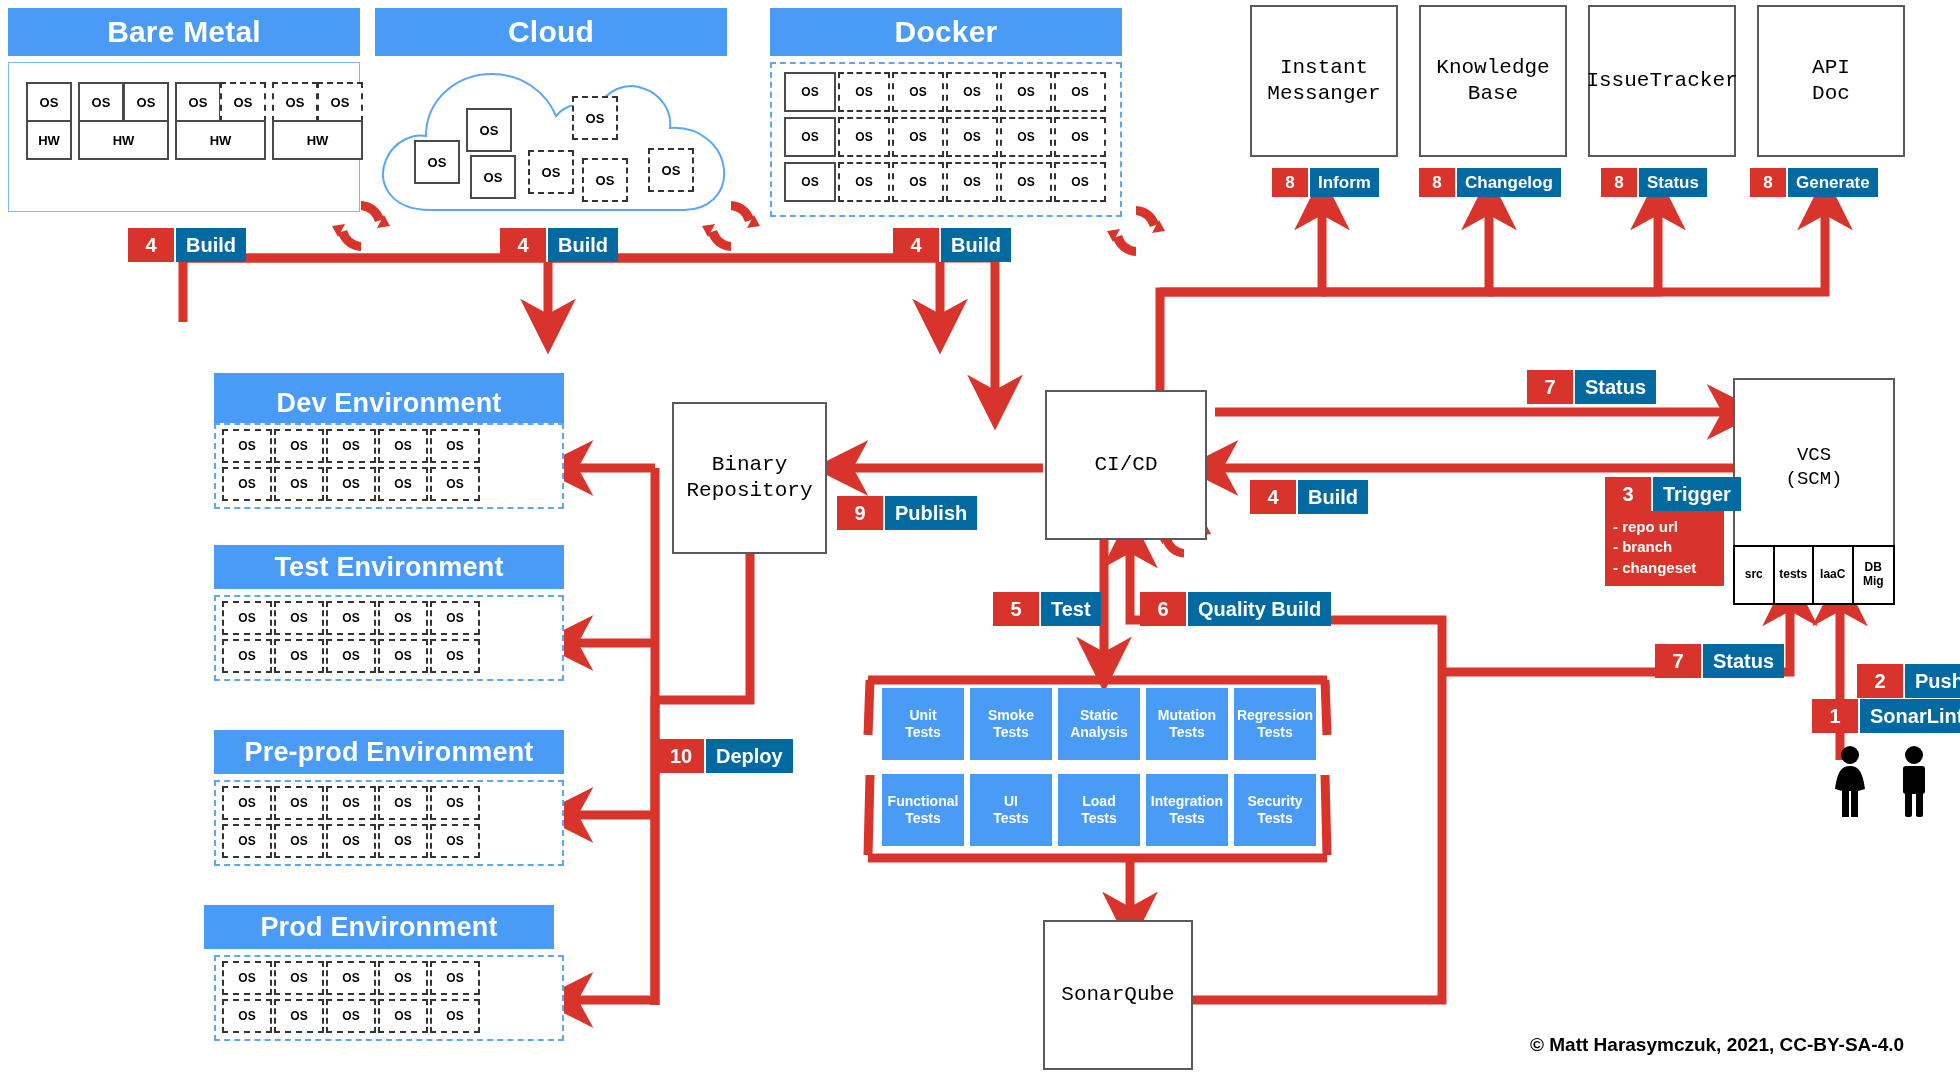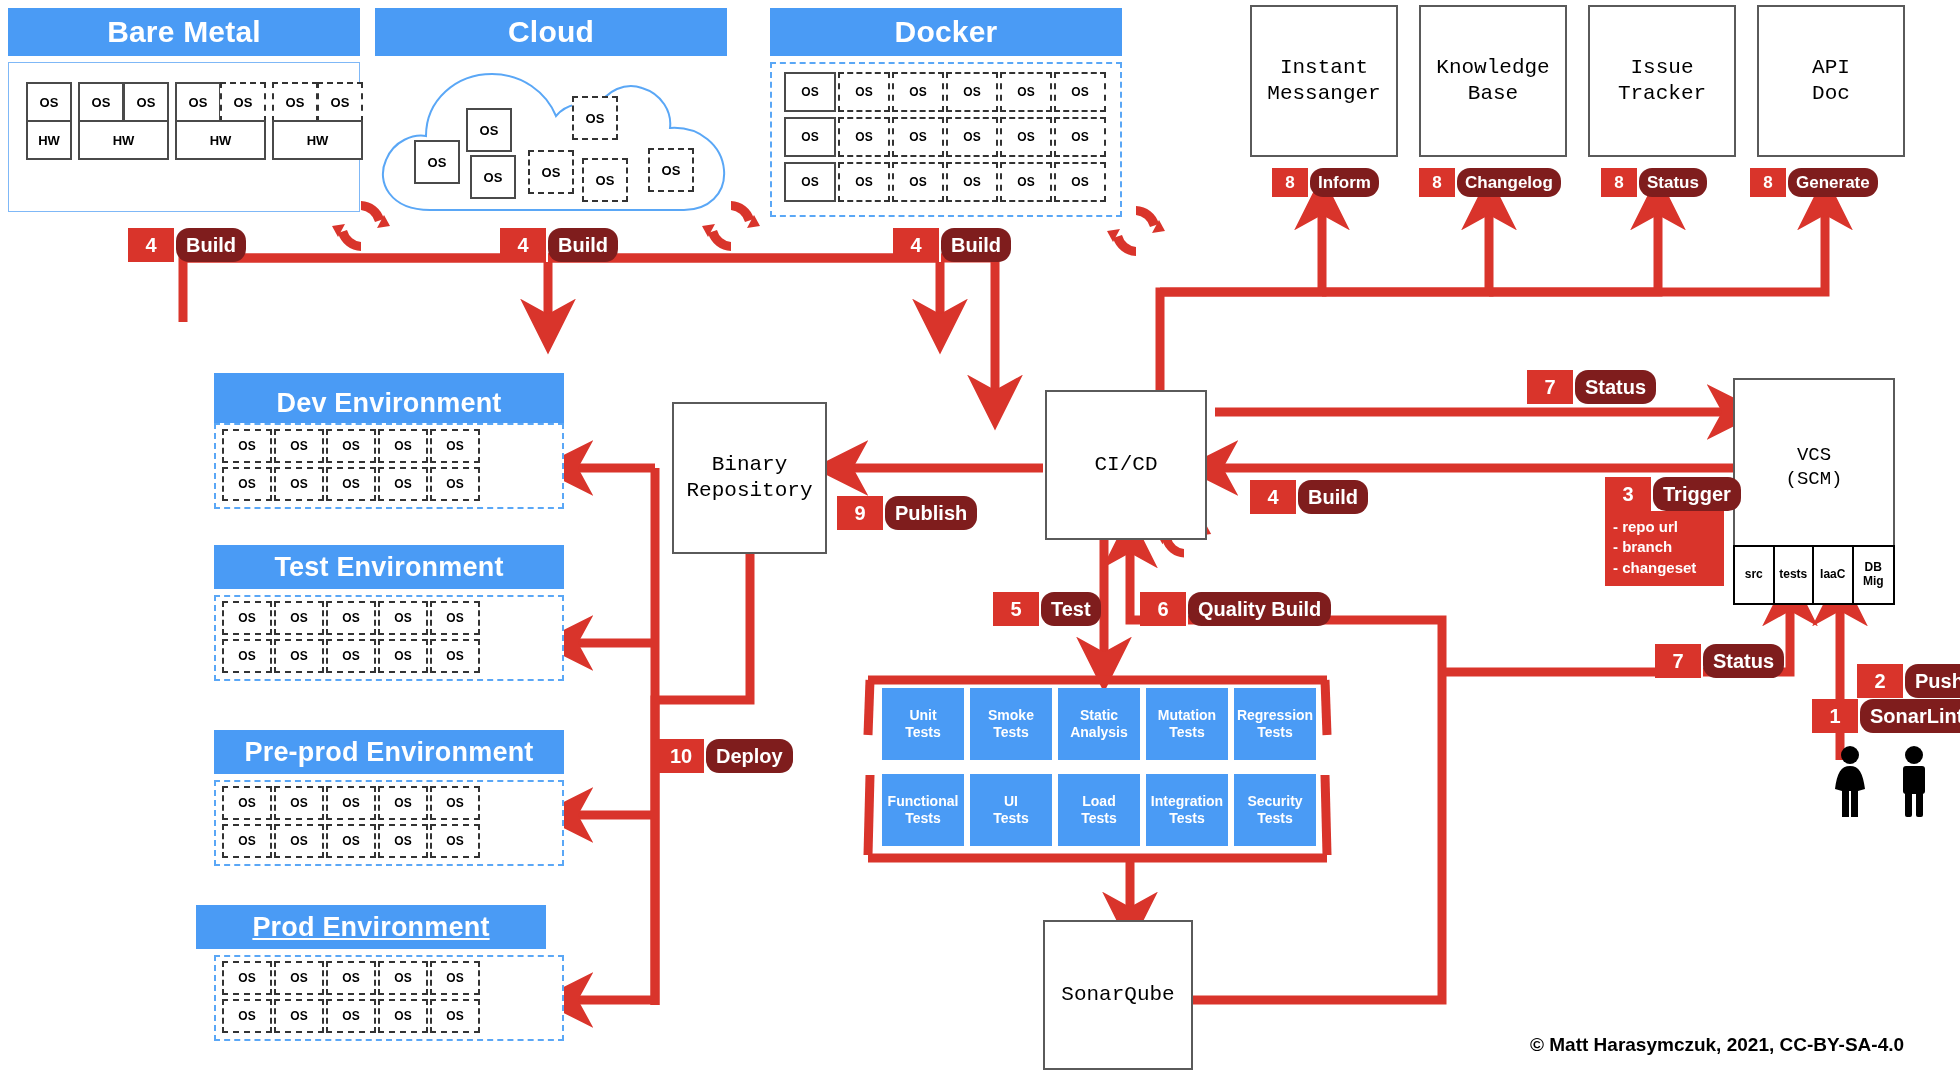--- a/index.html
+++ b/index.html
@@ -29,22 +29,22 @@
   .comp{border:2px solid #5a5a5a;background:#fff;display:flex;
         align-items:center;justify-content:center;text-align:center;
         font-size:21px;line-height:1.25;font-family:Liberation Mono, monospace;}
   .comp-sm{font-size:19px;}
 
   
   .badge{display:flex;align-items:stretch;height:34px;font-weight:bold;color:#fff;}
   .badge .num{background:#d9342b;display:flex;align-items:center;
         justify-content:center;min-width:30px;padding:0 8px;font-size:20px;
         border-right:2px solid #fff;}
-  .badge .lbl{background:#7f1d1d;display:flex;align-items:center;
-        justify-content:center;padding:0 10px;font-size:20px;white-space:nowrap;border-radius:13px;}
+  .badge .lbl{background:#0369a1;display:flex;align-items:center;
+        justify-content:center;padding:0 10px;font-size:20px;white-space:nowrap;}
   .badge-sm{height:29px;}
   .badge-sm .num{font-size:17px;min-width:24px;padding:0 6px;}
   .badge-sm .lbl{font-size:17px;padding:0 8px;}
 
   .trigger-body{background:#d9342b;color:#fff;font-size:15px;font-weight:bold;
        line-height:1.35;padding:6px 12px 8px 8px;}
 
   
   .tile{background:#4a9bf5;color:#fff;font-weight:bold;font-size:14px;
         display:flex;align-items:center;justify-content:center;text-align:center;
@@ -231,21 +231,21 @@
 
   <div class="abs comp" style="left:1419px;top:5px;width:148px;height:152px;flex-direction:column;">
     <span>Knowledge</span>
     <span>Base</span>
   </div>
   <div class="abs badge badge-sm" style="left:1419px;top:168px;">
     <span class="num">8</span>
     <span class="lbl">Changelog</span>
   </div>
 
-  <div class="abs comp" style="left:1588px;top:5px;width:148px;height:152px;flex-direction:column;">
+  <div class="abs comp" style="left:1588px;top:5px;width:148px;height:152px;">
     <span>Issue</span>
     <span>Tracker</span>
   </div>
   <div class="abs badge badge-sm" style="left:1601px;top:168px;">
     <span class="num">8</span>
     <span class="lbl">Status</span>
   </div>
 
   <div class="abs comp" style="left:1757px;top:5px;width:148px;height:152px;flex-direction:column;">
     <span>API</span>
@@ -297,21 +297,21 @@
     <div class="box-dash os-sm">OS</div>
     <div class="box-dash os-sm">OS</div>
     <div class="box-dash os-sm">OS</div>
     <div class="box-dash os-sm">OS</div>
     <div class="box-dash os-sm">OS</div>
     <div class="box-dash os-sm">OS</div>
     <div class="box-dash os-sm">OS</div>
     <div class="box-dash os-sm">OS</div>
   </div>
 
-  <div class="abs hdr hdr-mid" style="left:196px;top:905px;width:350px;height:44px;text-decoration:underline;">Prod Environment</div>
+  <div class="abs hdr hdr-mid" style="left:204px;top:905px;width:350px;height:44px;">Prod Environment</div>
   <div class="abs panel-dash" style="left:214px;top:955px;width:350px;height:86px;"></div>
   <div class="abs" style="left:222px;top:961px;width:260px;height:74px;display:grid;
               grid-template-columns:repeat(5,50px);grid-template-rows:repeat(2,34px);gap:4px 2px;">
     <div class="box-dash os-sm">OS</div>
     <div class="box-dash os-sm">OS</div>
     <div class="box-dash os-sm">OS</div>
     <div class="box-dash os-sm">OS</div>
     <div class="box-dash os-sm">OS</div>
     <div class="box-dash os-sm">OS</div>
     <div class="box-dash os-sm">OS</div>

